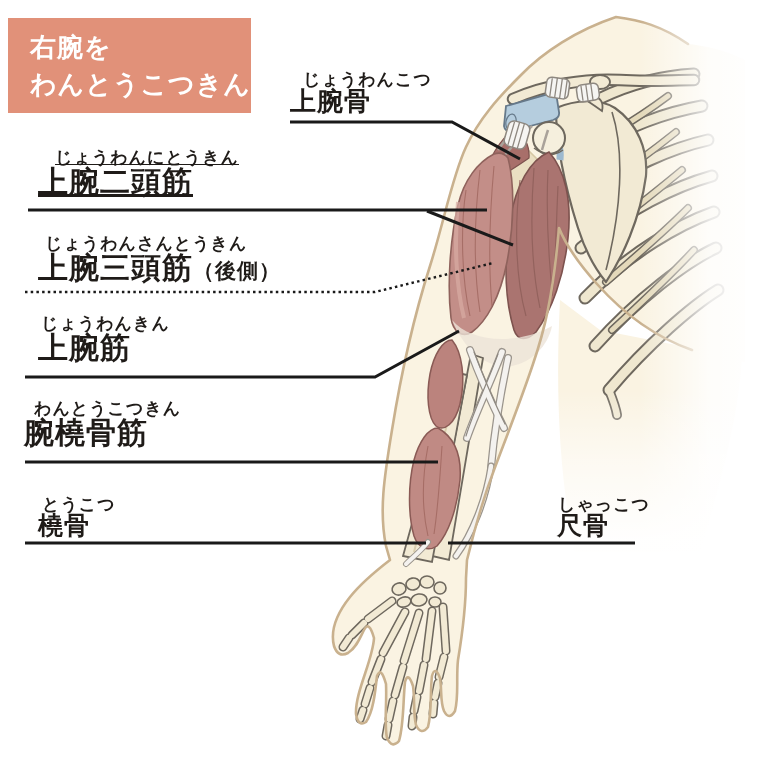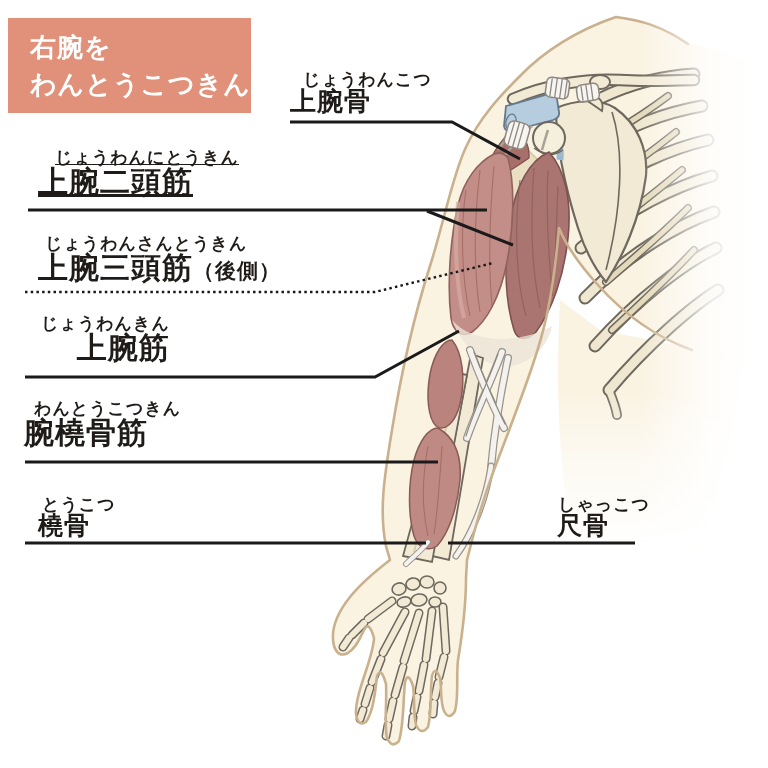--- a/index.html
+++ b/index.html
@@ -11,21 +11,21 @@
              line-height:37px;padding:11px 0 8px 22px;box-sizing:border-box;letter-spacing:1px;}
   .lbl{position:absolute;color:#1f1b18;font-weight:bold;white-space:nowrap;}
   .lbl .furi{display:block;font-size:17px;letter-spacing:1px;line-height:15px;}
   .lbl .main{display:block;font-size:30px;letter-spacing:1px;line-height:33px;}
   .lbl.small .main{font-size:25px;line-height:27px;}
   .lbl .suffix{font-size:21px;}
   #lbl-humerus{left:290px;top:72px;} #lbl-humerus .furi{margin-left:13px;}
   #lbl-humerus .main{font-size:26px;line-height:29px;}
   #lbl-biceps{left:38px;top:150px;text-decoration:underline;} #lbl-biceps .furi{margin-left:17px;}
   #lbl-triceps{left:38px;top:236px;} #lbl-triceps .furi{margin-left:7px;}
-  #lbl-brachialis{left:38px;top:316px;text-align:right;} #lbl-brachialis .furi{margin-left:3px;}
+  #lbl-brachialis{left:38px;top:316px;} #lbl-brachialis .furi{margin-left:3px;}
   #lbl-brachioradialis{left:24px;top:401px;} #lbl-brachioradialis .furi{margin-left:10px;}
   #lbl-radius{left:38px;top:497px;} #lbl-radius .furi{margin-left:4px;text-align:center;}
   #lbl-ulna{left:557px;top:497px;} #lbl-ulna .furi{margin-left:1px;}
 </style>
 </head>
 <body>
 
 <div class="stage">
 
 <svg width="768" height="768" viewBox="0 0 768 768">

